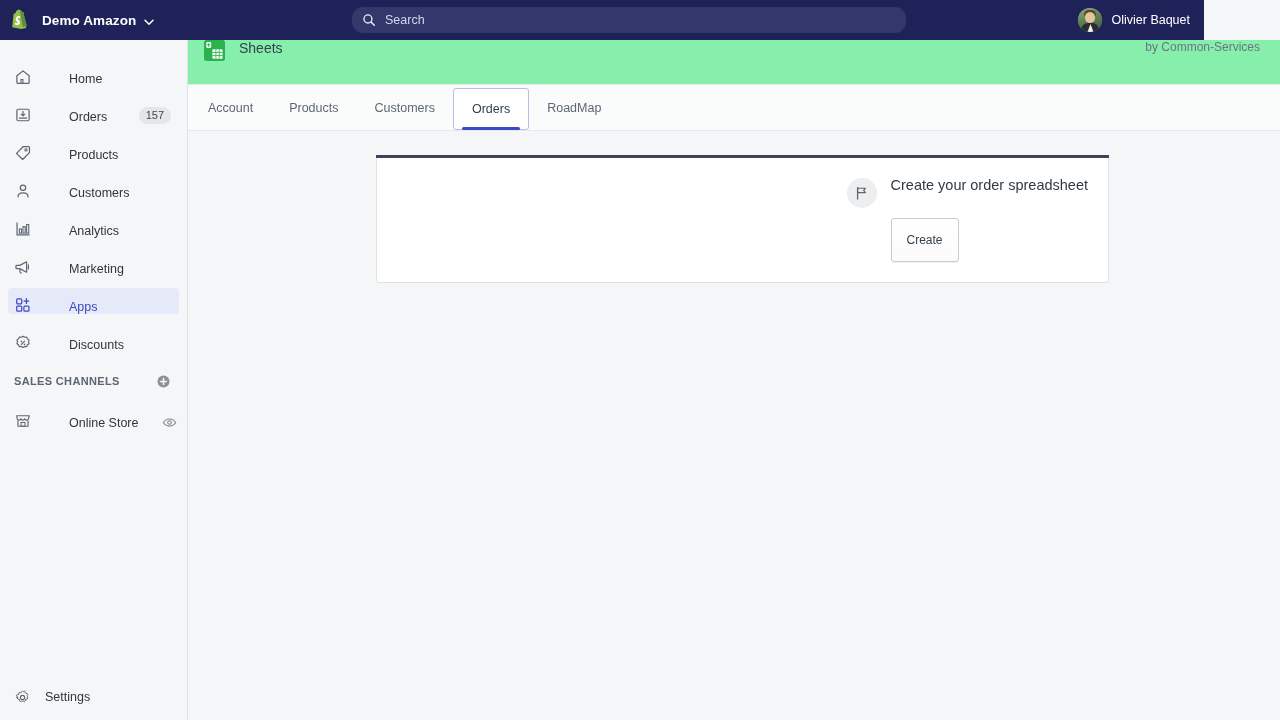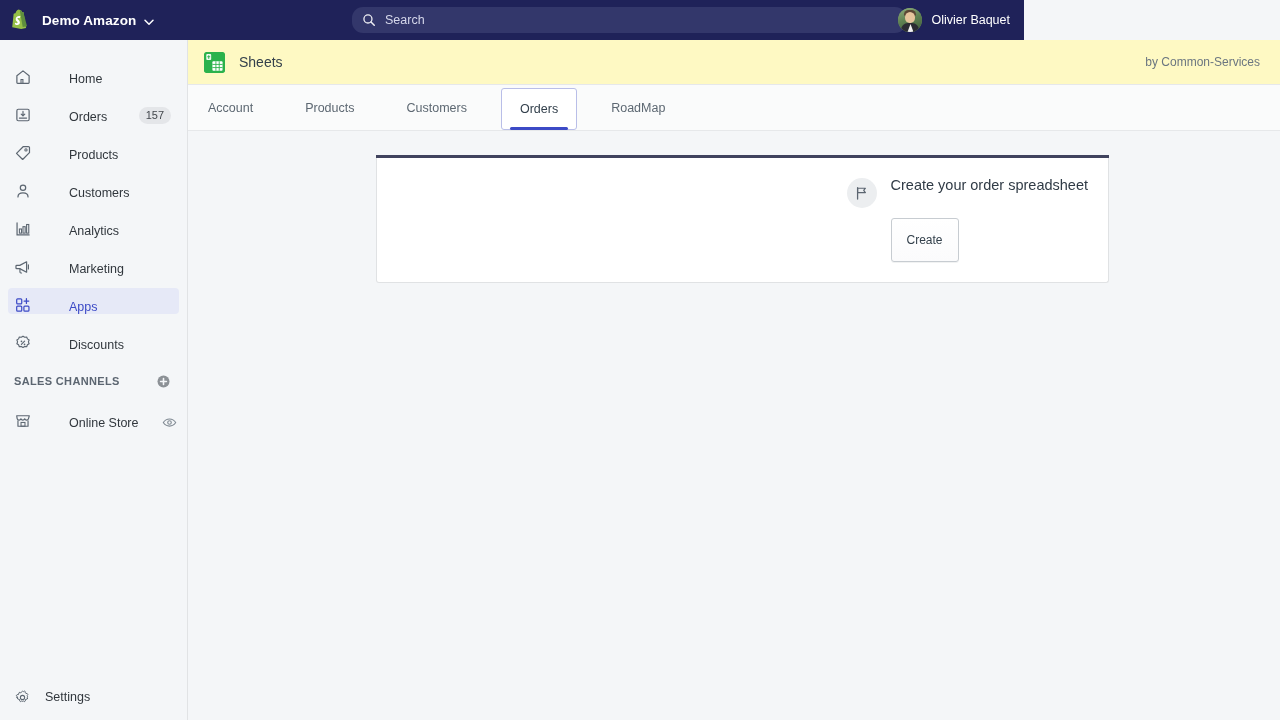--- a/index.html
+++ b/index.html
@@ -8,21 +8,21 @@
     width: 1280px; height: 720px;
     font-family: "Liberation Sans", sans-serif;
     background: #f4f6f8;
     overflow: hidden;
     -webkit-font-smoothing: antialiased;
   }
 
   
   .topbar {
     position: absolute; top: 0; left: 0;
-    width: 1024px; height: 40px;
+    width: 1204px; height: 40px;
     background: #1f2259;
     display: flex; align-items: center;
     z-index: 30;
   }
   .brand {
     display: flex; align-items: center;
     height: 40px; padding: 0 10px 0 8px;
     cursor: pointer;
   }
   .shopify-bag { width: 24px; height: 24px; flex: 0 0 24px; }
@@ -133,38 +133,37 @@
   .settings-item .label { font-size: 12.5px; color: #31373d; margin-left: 14px; }
 
   
   .main {
     position: absolute; left: 188px; top: 40px;
     width: 1092px; height: 680px;
     background: #f4f6f8;
     overflow: hidden;
   }
   .app-header {
-    height: 45px; background: #fef9c3;
+    height: 45px; background: #86efac;
     border-bottom: 1px solid #e6e8ea;
-    display: flex; align-items: center;
+    display: flex; align-items: flex-start;
     padding: 0 20px 0 16px;
   }
   .sheets-icon {
     width: 21px; height: 21px; flex: 0 0 21px;
     border-radius: 2px; overflow: hidden;
   }
   .app-title { font-size: 14px; color: #34404b; margin-left: 14px; }
   .app-author { margin-left: auto; font-size: 12px; color: #6b7680; }
 
   .tabbar {
     height: 46px; background: #fafbfb;
     border-bottom: 1px solid #e6e8ea;
     display: flex; align-items: stretch;
     padding-left: 2px;
-    gap: 16px;
   }
   .tab {
     display: flex; align-items: center; justify-content: center;
     padding: 0 18px; font-size: 12.5px; color: #5d6872;
     cursor: pointer; position: relative;
     background: transparent;
   }
   .tab.active {
     color: #33404c;
     background: #ffffff;

